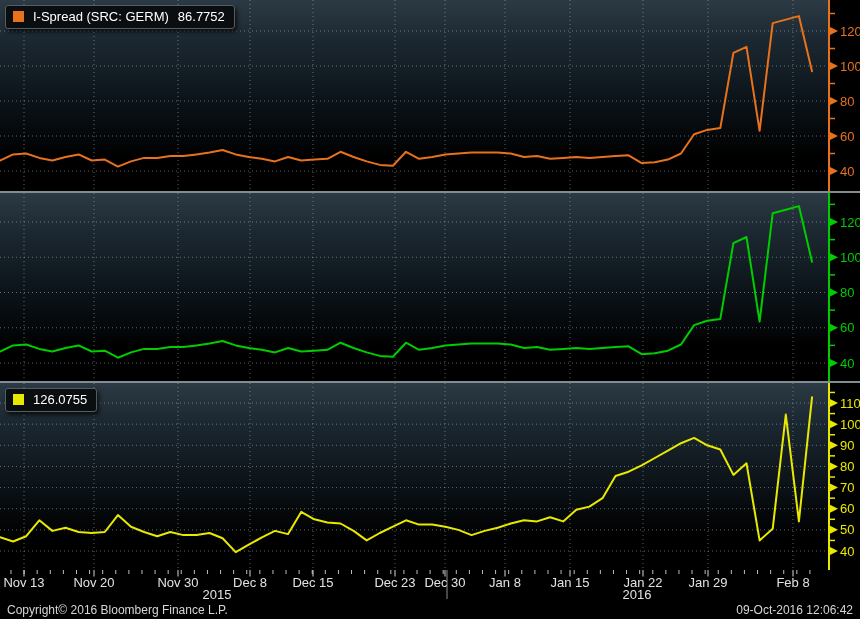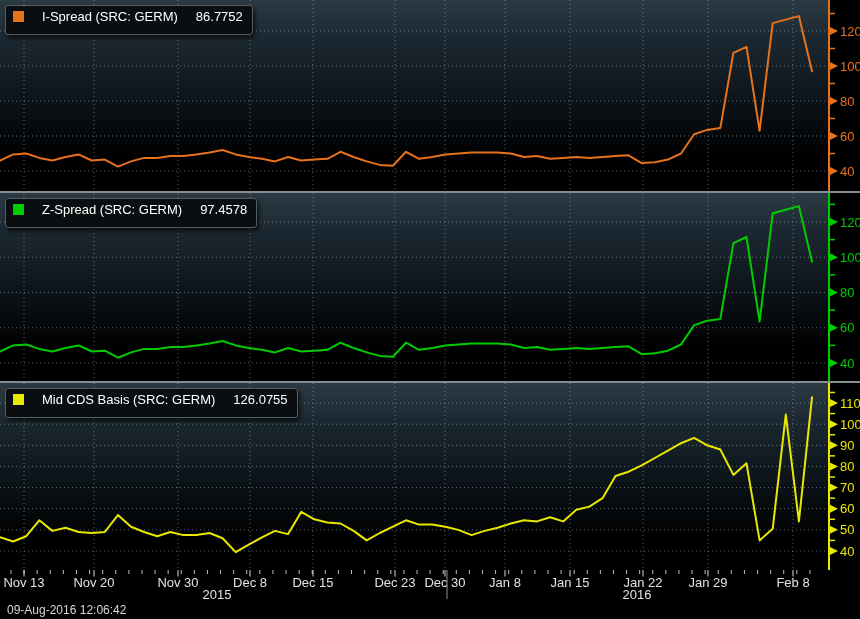--- a/index.html
+++ b/index.html
@@ -6,23 +6,23 @@
   .terminal{
     position:relative;width:860px;height:619px;background:#000;overflow:hidden;
     font-family:"Liberation Sans",sans-serif;
   }
   .panel{position:absolute;left:0;width:860px;}
   .panel-bg{position:absolute;left:0;top:0;width:828px;height:100%;
     background:linear-gradient(180deg,#2b3a44 0%,#1b2730 22%,#0b1217 55%,#000 82%);}
   .panel svg{position:absolute;left:0;top:0;}
   .separator{position:absolute;left:0;width:860px;height:2px;background:#828c93;}
   .legend{
-    position:absolute;top:5px;left:5px;display:inline-flex;align-items:center;gap:18px;
+    position:absolute;top:5px;left:5px;display:inline-flex;align-items:center;gap:9px;
     background:#0b0e10;border:1px solid #555d63;border-radius:3px;
-    padding:3px 9px 10px 7px;box-shadow:2px 3px 4px rgba(0,0,0,.7);
+    padding:3px 9px 4px 7px;box-shadow:2px 3px 4px rgba(0,0,0,.7);
     font-size:13px;color:#fff;white-space:nowrap;z-index:5;
   }
   .swatch{width:11px;height:11px;flex:0 0 auto;}
   .xaxis{position:absolute;left:0;top:570px;width:860px;height:30px;}
   .footer{
     position:absolute;left:0;top:600px;width:860px;height:19px;
     display:flex;justify-content:space-between;align-items:center;
     padding:0 7px;box-sizing:border-box;font-size:12px;color:#d6d6d6;background:#000;
   }
   svg text{font-family:"Liberation Sans",sans-serif;}
@@ -109,25 +109,20 @@
         <text x="840" y="33.5" fill="#00cc00" font-size="13">120</text>
         <polygon points="830,60.25 838,64.25 830,68.25" fill="#00cc00"></polygon>
         <text x="840" y="68.75" fill="#00cc00" font-size="13">100</text>
         <polygon points="830,95.5 838,99.5 830,103.5" fill="#00cc00"></polygon>
         <text x="840" y="104" fill="#00cc00" font-size="13">80</text>
         <polygon points="830,130.75 838,134.75 830,138.75" fill="#00cc00"></polygon>
         <text x="840" y="139.25" fill="#00cc00" font-size="13">60</text>
         <polygon points="830,166 838,170 830,174" fill="#00cc00"></polygon>
         <text x="840" y="174.5" fill="#00cc00" font-size="13">40</text>
       </svg>
-    <div class="legend">
-      <span class="swatch" id="swatch-1" style="background: rgb(0, 204, 0);"></span>
-      <span>Z-Spread (SRC: GERM)</span>
-      <span>97.4578</span>
-    </div>
   </div>
   <div class="separator" style="top:381px;"></div>
 
   <div class="panel" id="panel-2" style="top:383px;height:187px;">
     <div class="panel-bg"></div>
     <svg id="svg-2" width="860" height="187">
         <line x1="24" y1="0" x2="24" y2="187" stroke="#aab4ba" stroke-width="1" stroke-dasharray="1 3" opacity="0.55"></line>
         <line x1="94" y1="0" x2="94" y2="187" stroke="#aab4ba" stroke-width="1" stroke-dasharray="1 3" opacity="0.55"></line>
         <line x1="178" y1="0" x2="178" y2="187" stroke="#aab4ba" stroke-width="1" stroke-dasharray="1 3" opacity="0.55"></line>
         <line x1="250" y1="0" x2="250" y2="187" stroke="#aab4ba" stroke-width="1" stroke-dasharray="1 3" opacity="0.55"></line>
@@ -169,21 +164,20 @@
         <text x="840" y="109.08000000000001" fill="#e8e800" font-size="13">70</text>
         <polygon points="830,121.72 838,125.72 830,129.72" fill="#e8e800"></polygon>
         <text x="840" y="130.22" fill="#e8e800" font-size="13">60</text>
         <polygon points="830,142.86 838,146.86 830,150.86" fill="#e8e800"></polygon>
         <text x="840" y="151.36" fill="#e8e800" font-size="13">50</text>
         <polygon points="830,164 838,168 830,172" fill="#e8e800"></polygon>
         <text x="840" y="172.5" fill="#e8e800" font-size="13">40</text>
       </svg>
     <div class="legend">
       <span class="swatch" id="swatch-2" style="background: rgb(232, 232, 0);"></span>
-      <span>Mid CDS Basis (SRC: GERM)</span>
       <span>126.0755</span>
     </div>
   </div>
 
   <svg class="xaxis" id="svg-xaxis" width="860" height="30">
       <line x1="11" y1="0" x2="11" y2="4" stroke="#b8bec2" stroke-width="1"></line>
       <line x1="24.097" y1="0" x2="24.097" y2="4" stroke="#b8bec2" stroke-width="1"></line>
       <line x1="37.194" y1="0" x2="37.194" y2="4" stroke="#b8bec2" stroke-width="1"></line>
       <line x1="50.291" y1="0" x2="50.291" y2="4" stroke="#b8bec2" stroke-width="1"></line>
       <line x1="63.388" y1="0" x2="63.388" y2="4" stroke="#b8bec2" stroke-width="1"></line>
@@ -267,15 +261,16 @@
       <line x1="708" y1="0" x2="708" y2="6.5" stroke="#d8d8d8" stroke-width="1"></line>
       <text x="708" y="17" fill="#e2e2e2" font-size="13" text-anchor="middle">Jan 29</text>
       <line x1="793" y1="0" x2="793" y2="6.5" stroke="#d8d8d8" stroke-width="1"></line>
       <text x="793" y="17" fill="#e2e2e2" font-size="13" text-anchor="middle">Feb 8</text>
       <line x1="447" y1="0" x2="447" y2="29" stroke="#8a8f93" stroke-width="1"></line>
       <text x="217" y="29" fill="#e2e2e2" font-size="13" text-anchor="middle">2015</text>
       <text x="637" y="29" fill="#e2e2e2" font-size="13" text-anchor="middle">2016</text>
     </svg>
 
   <div class="footer">
-    <span>09-Aug-2016 12:06:42</span>
+    <span>Copyright© 2016 Bloomberg Finance L.P.</span>
+    <span>09-Oct-2016 12:06:42</span>
   </div>
 </div>
 
 </body></html>

